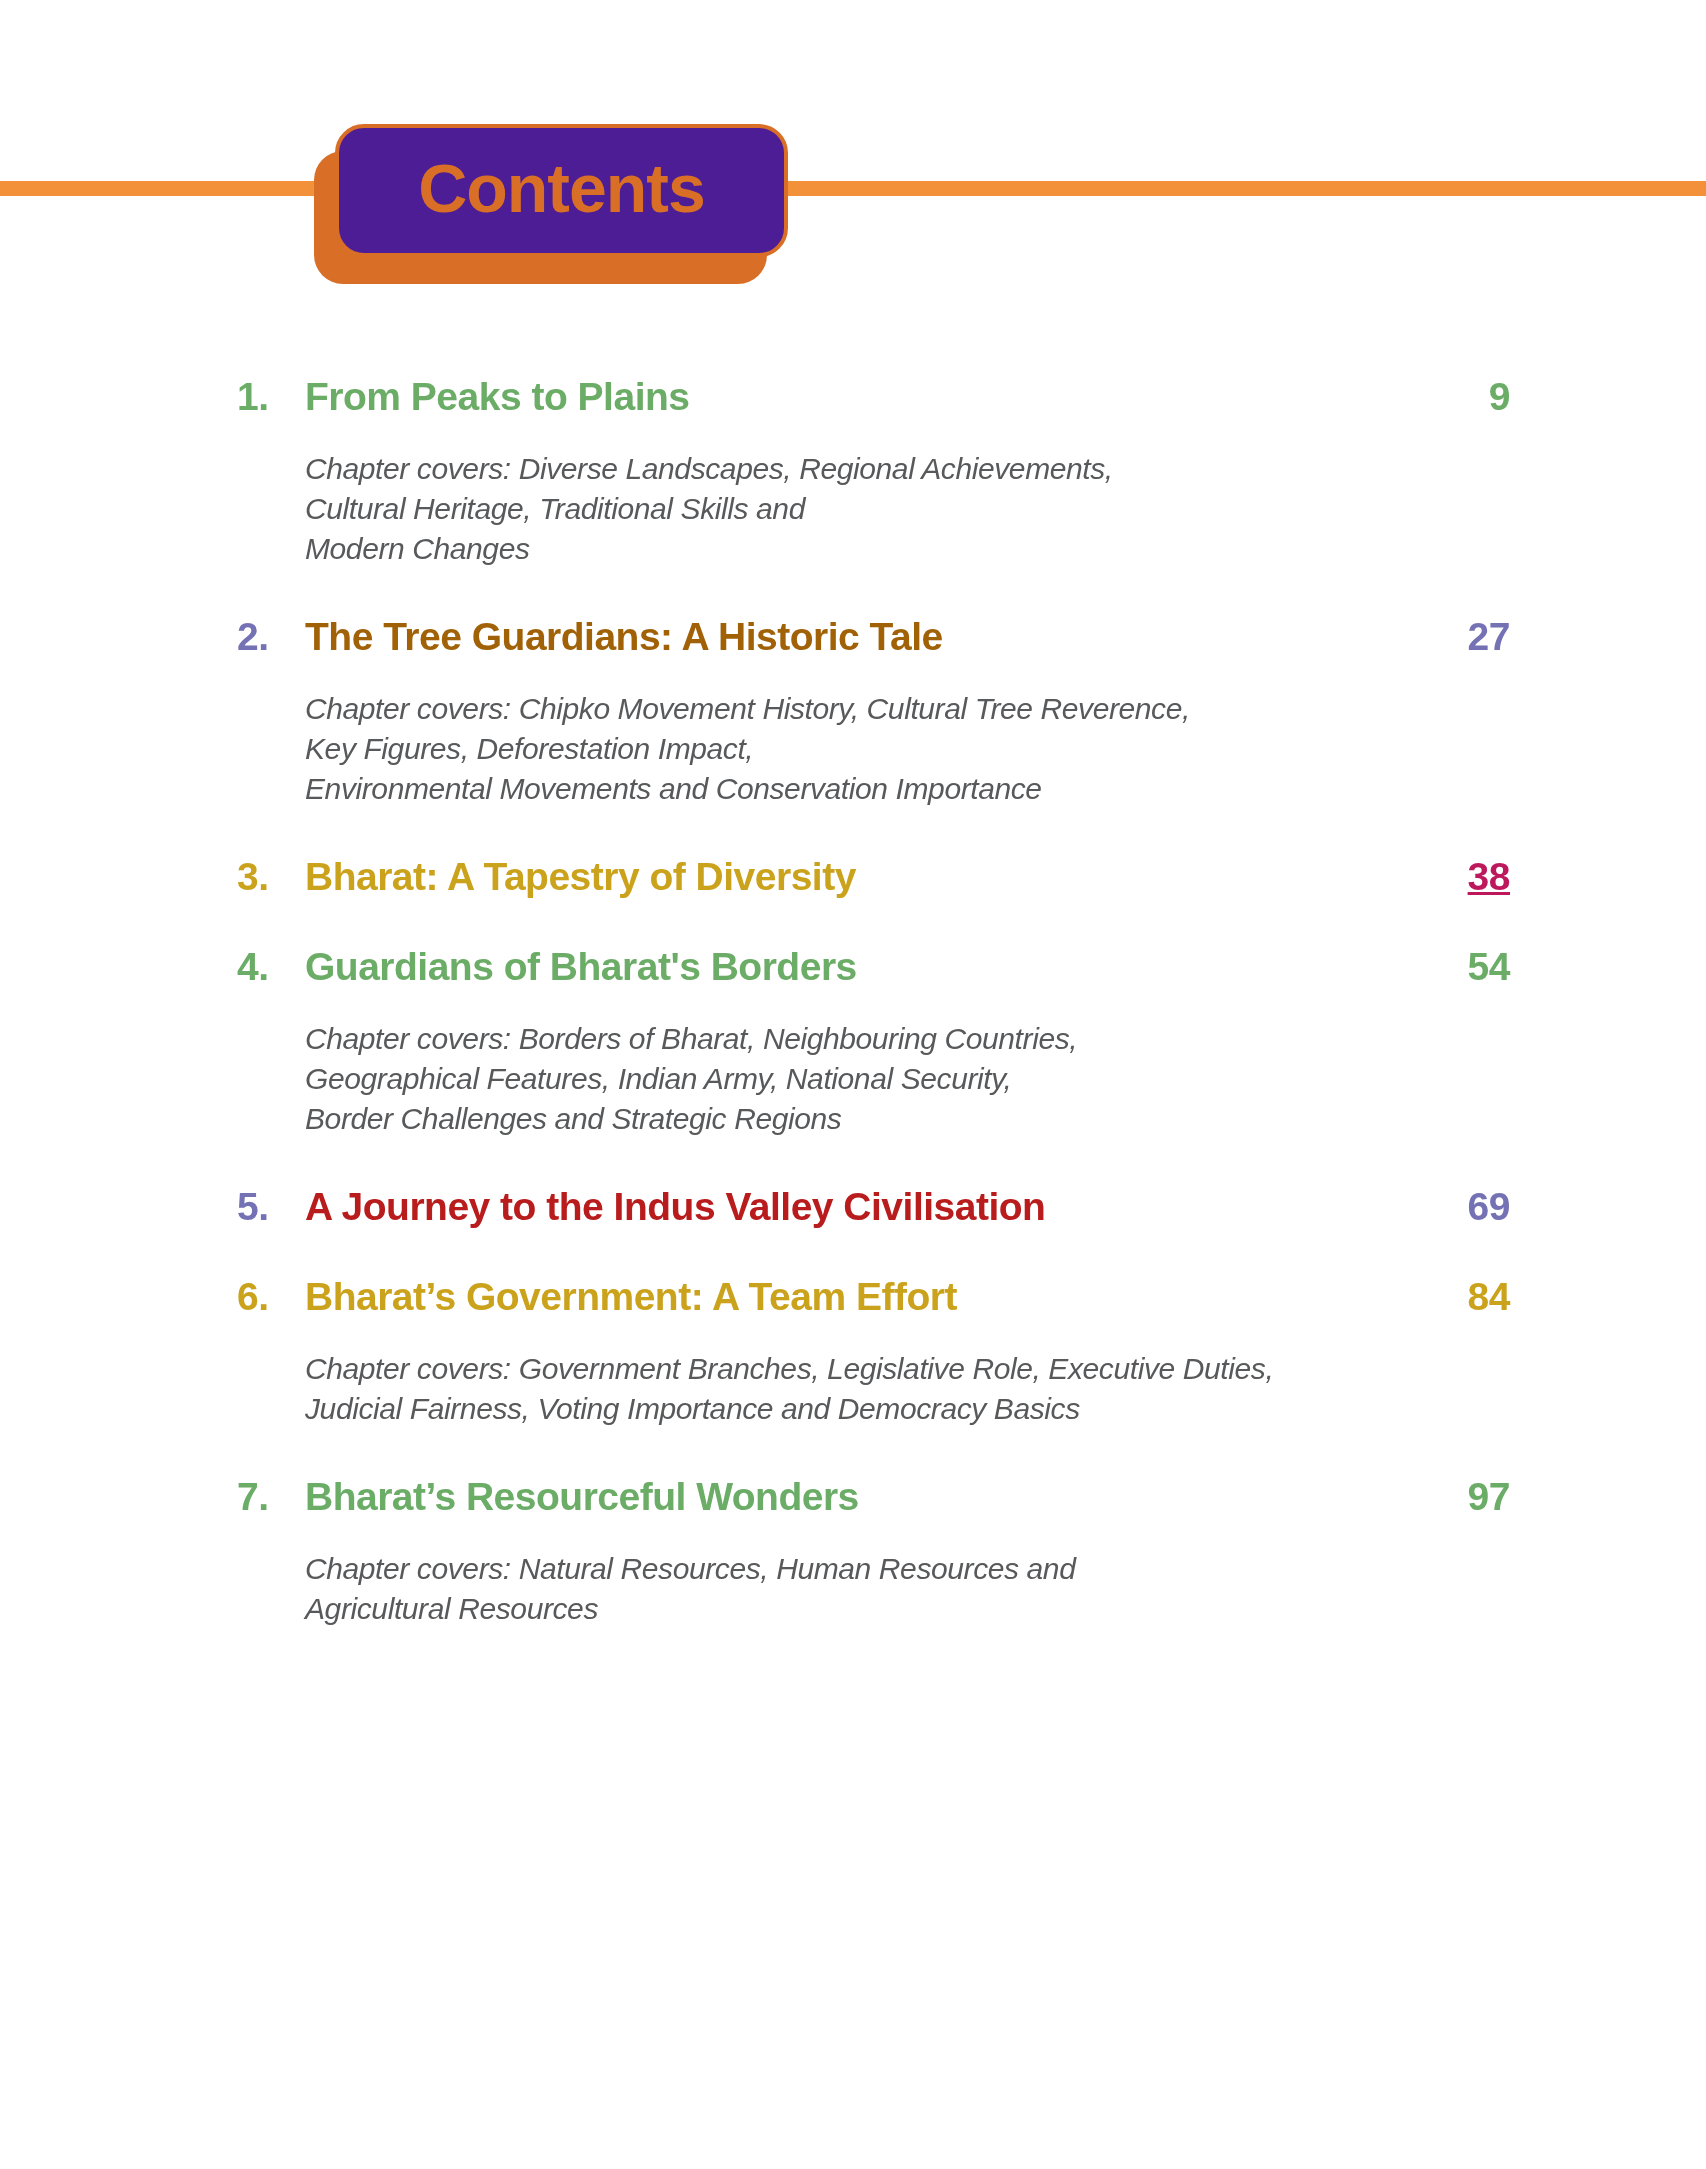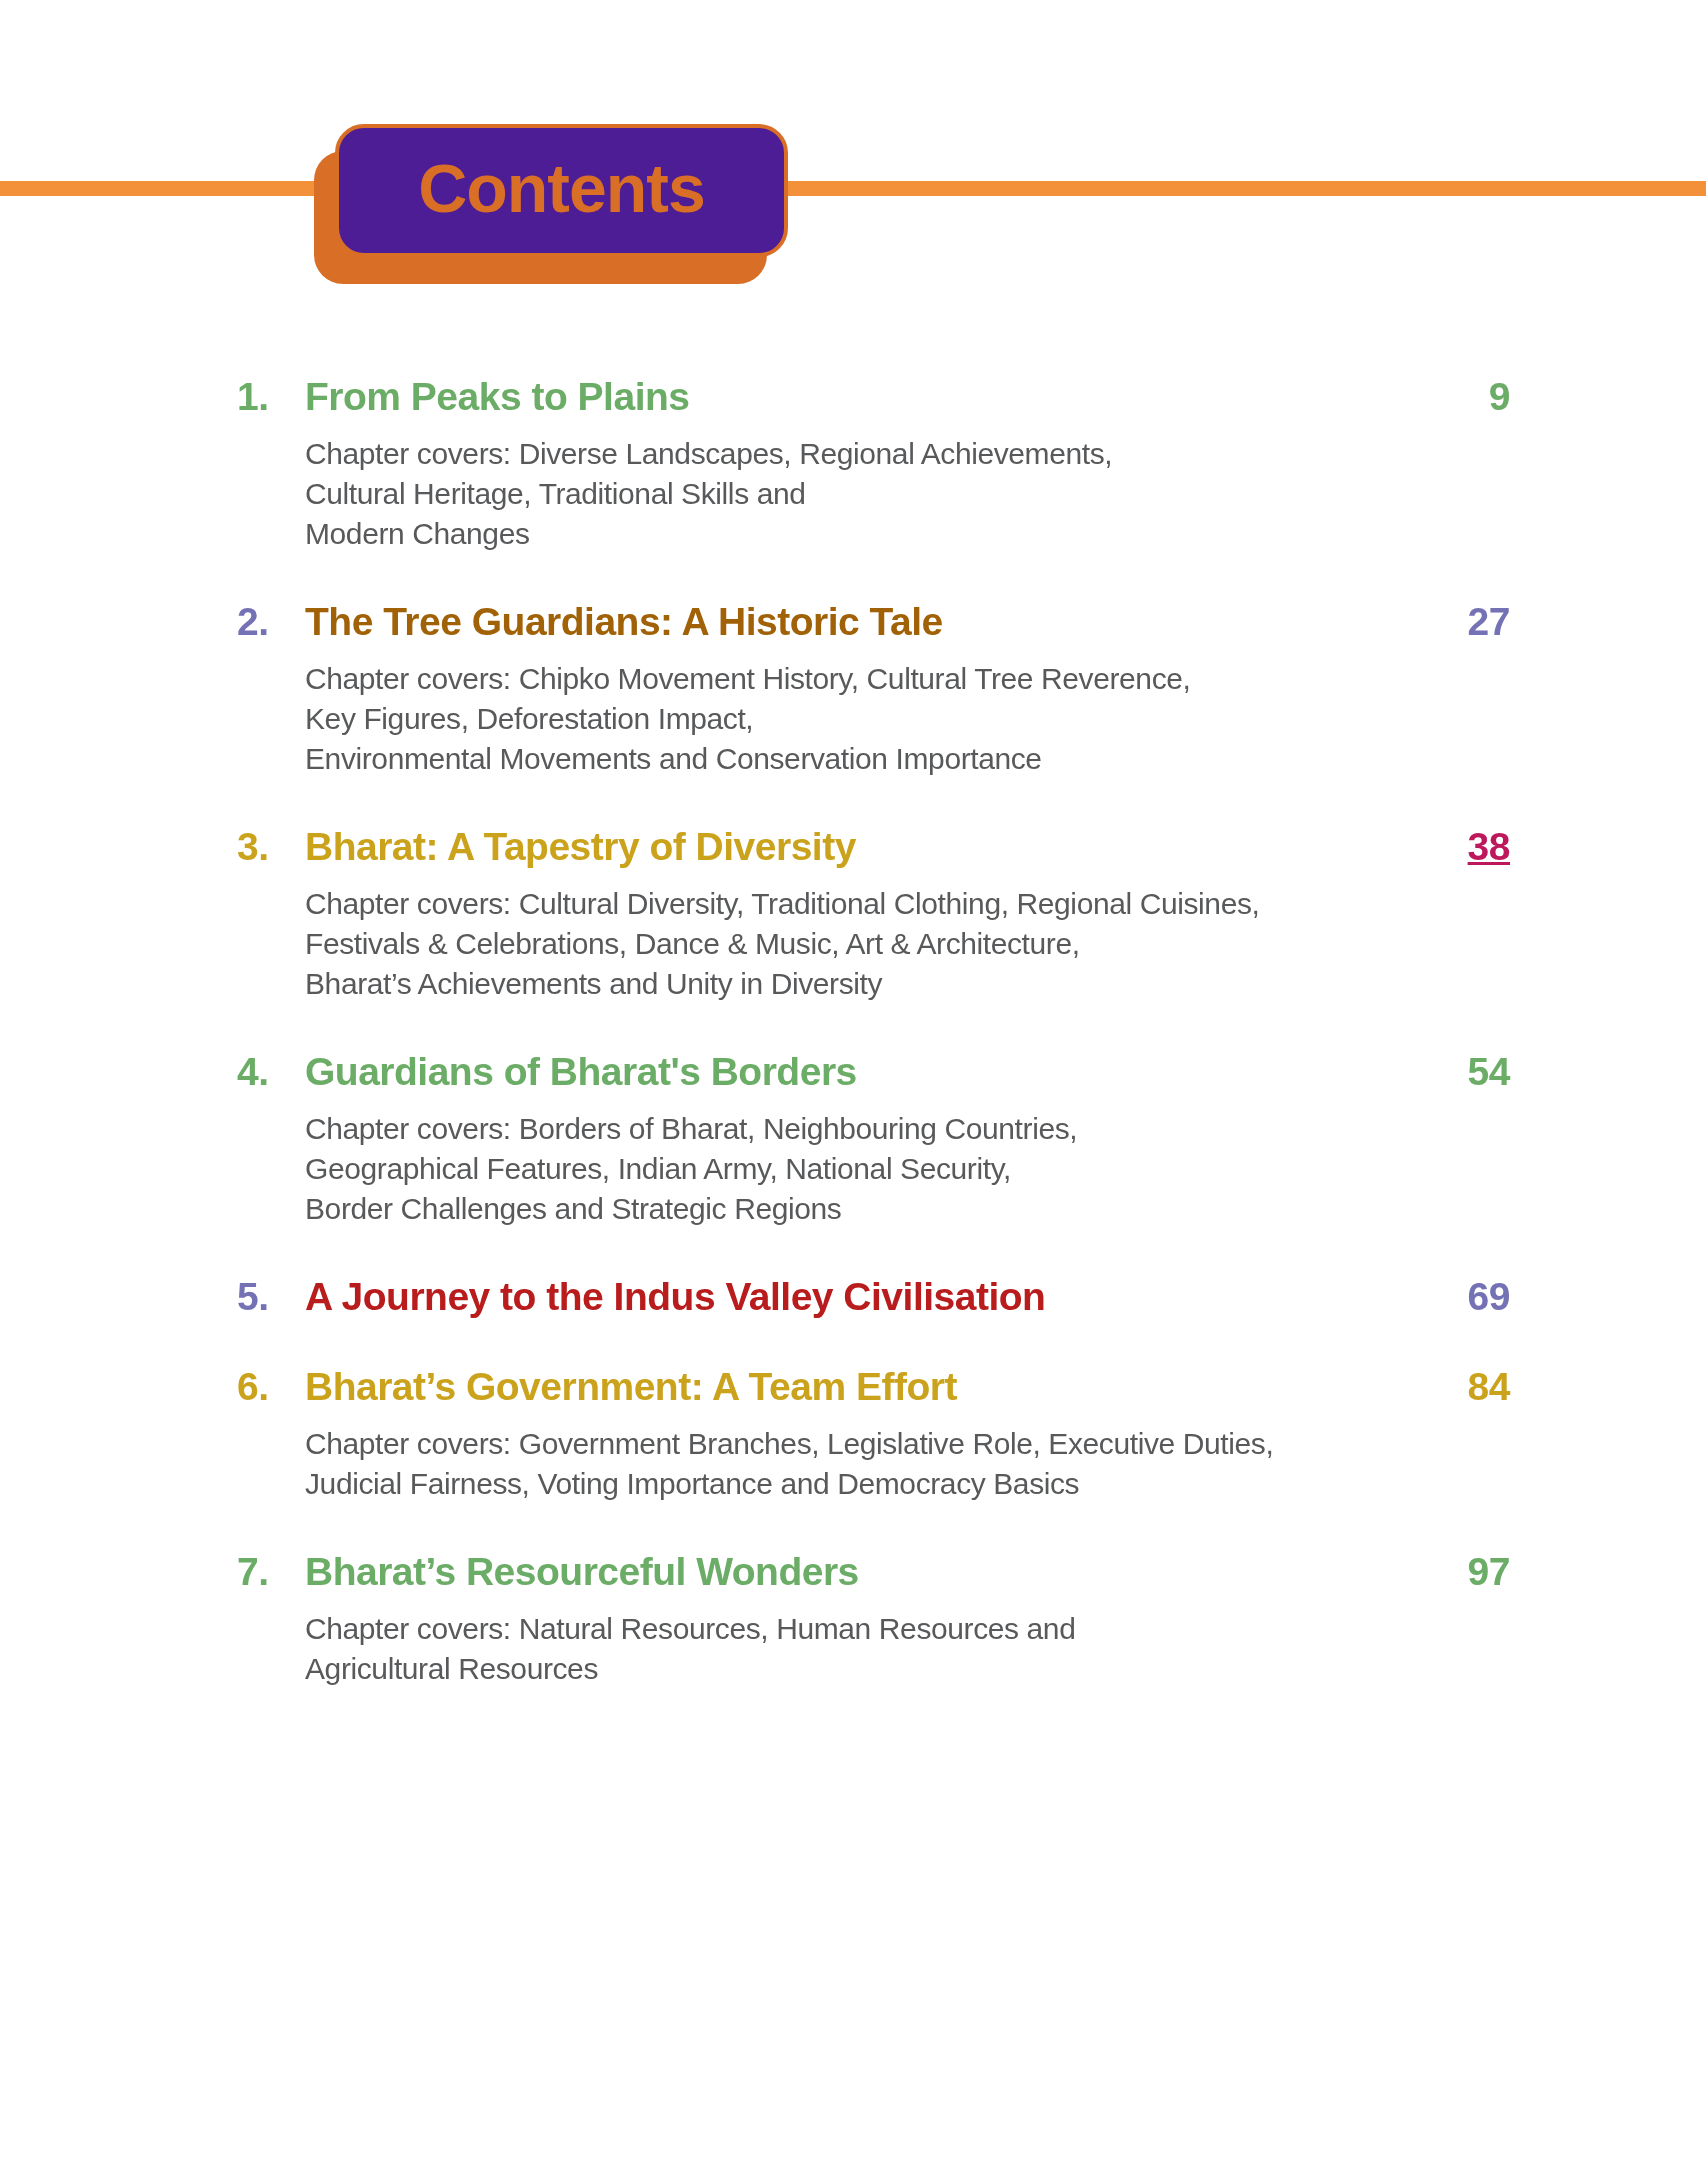--- a/index.html
+++ b/index.html
@@ -41,22 +41,23 @@
     grid-template-columns:68px 1fr auto;
     align-items:baseline;
   }
   .chapter-number,.chapter-title,.chapter-page{
     font-weight:bold;
     font-size:39px;line-height:45px;
     letter-spacing:-0.5px;
   }
   .chapter-page{text-align:right;}
   .chapter-desc{
-    margin-left:68px;margin-top:15px;
+    margin-left:68px;margin-top:30px;
     max-width:1204px;
+    font-style:italic;
     font-size:30px;line-height:40px;
     letter-spacing:-0.4px;
     color:#58595B;
     white-space:pre-line;
   }
 </style>
 </head>
 <body>
 
 <div class="page">
@@ -91,23 +92,20 @@
 Key Figures, Deforestation Impact,
 Environmental Movements and Conservation Importance</div>
     </div>
 
     <div class="toc-entry">
       <div class="title-row">
         <span class="chapter-number" style="color: rgb(203, 162, 28);">3.</span>
         <span class="chapter-title" style="color: rgb(203, 162, 28);">Bharat: A Tapestry of Diversity</span>
         <span class="chapter-page" style="color: #be185d; text-decoration: underline;">38</span>
       </div>
-      <div class="chapter-desc">Chapter covers: Cultural Diversity, Traditional Clothing, Regional Cuisines,
-Festivals &amp; Celebrations, Dance &amp; Music, Art &amp; Architecture,
-Bharat’s Achievements and Unity in Diversity</div>
     </div>
 
     <div class="toc-entry">
       <div class="title-row">
         <span class="chapter-number" style="color: rgb(107, 172, 102);">4.</span>
         <span class="chapter-title" style="color: rgb(107, 172, 102);">Guardians of Bharat's Borders</span>
         <span class="chapter-page" style="color: rgb(107, 172, 102); margin-left: 8px;">54</span>
       </div>
       <div class="chapter-desc">Chapter covers: Borders of Bharat, Neighbouring Countries,
 Geographical Features, Indian Army, National Security,

